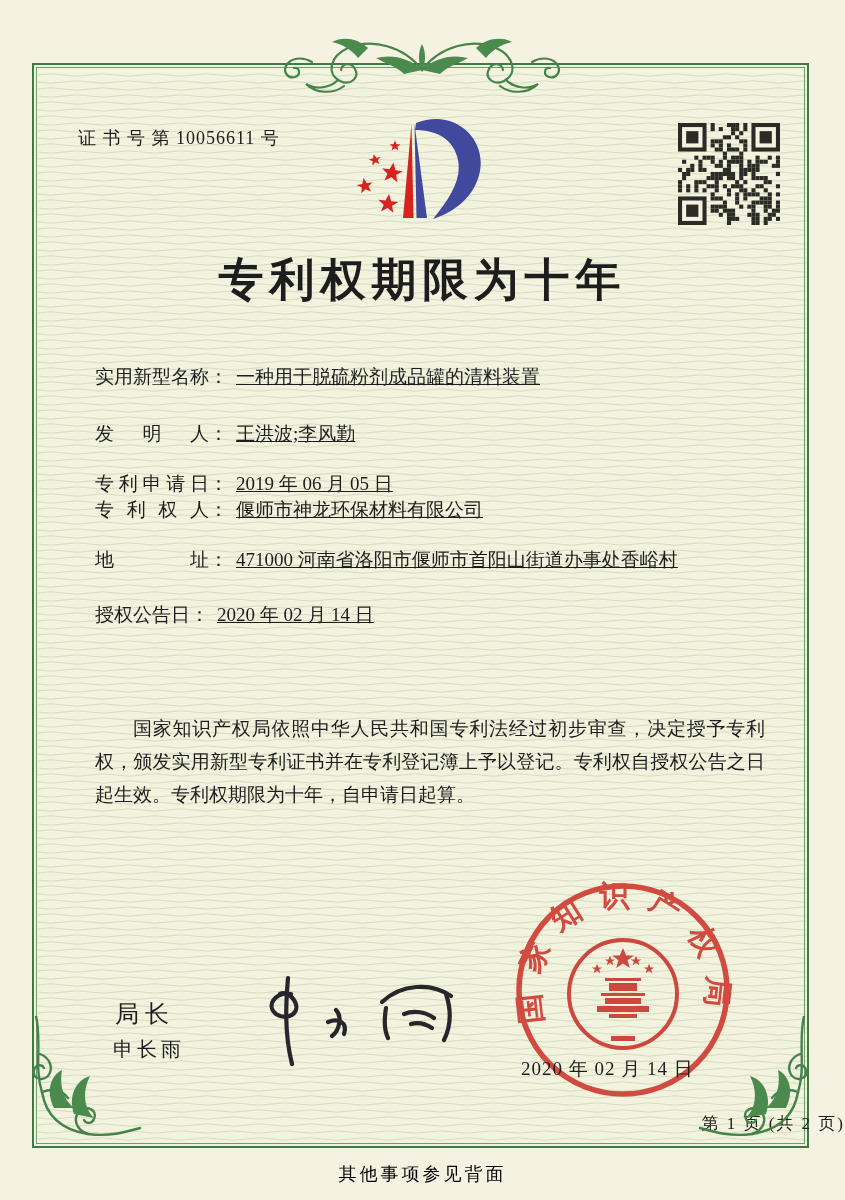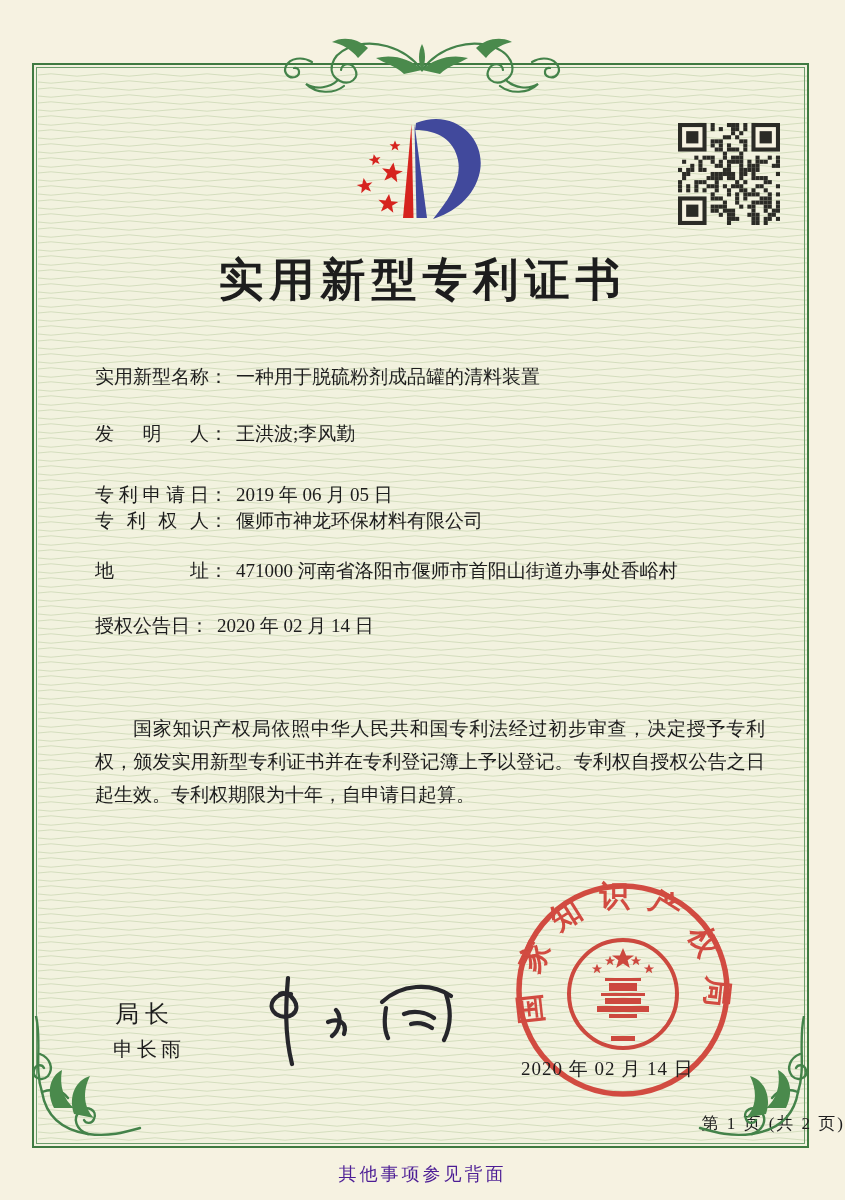--- a/index.html
+++ b/index.html
@@ -24,39 +24,39 @@
   .cert-no{position:absolute;left:78px;top:126px;font-size:18px;letter-spacing:1px;}
   .logo{position:absolute;left:348px;top:110px;}
   .qr{position:absolute;left:678px;top:123px;}
   .title{position:absolute;left:0;right:0;top:250px;text-align:center;
     font-size:45px;font-weight:bold;letter-spacing:6px;}
   .fields{position:absolute;left:95px;top:364px;width:690px;font-size:19px;}
   .frow{line-height:26px;white-space:nowrap;}
   .frow.r1{margin-top:0;}
   .frow.r2{margin-top:31px;}
   .frow.r3{margin-top:24px;}
-  .frow.r4{margin-top:35px;}
+  .frow.r4{margin-top:24px;}
   .frow.r5{}
   .frow.r6{margin-top:24px;}
   .grant-row{margin-top:29px;position:relative;line-height:26px;white-space:nowrap;}
   .field-label{display:inline-block;width:114px;text-align:justify;text-align-last:justify;vertical-align:top;}
   .colon{display:inline-block;}
-  .field-value{margin-left:8px;}
+  .field-value{margin-left:8px;text-decoration:underline;}
   .grant-b{position:absolute;left:352px;top:0;}
   .paras{position:absolute;left:95px;top:712px;width:670px;font-size:19px;
     line-height:33px;text-align:justify;}
   .paras p{margin:0;text-indent:2em;}
   
   .sig-title{position:absolute;left:115px;top:998px;font-size:24px;letter-spacing:6px;}
   .sig-name{position:absolute;left:113px;top:1036px;font-size:20px;letter-spacing:4px;}
   .sig-svg{position:absolute;left:236px;top:972px;}
   .seal{position:absolute;left:513px;top:880px;opacity:.9;}
   .seal-date{position:absolute;left:521px;top:1056px;font-size:19px;letter-spacing:1px;z-index:4;}
   .page-info{position:absolute;left:0;right:0;top:1112px;text-align:right;font-size:17px;letter-spacing:2px;}
-  .back-note{position:absolute;left:0;right:0;top:1162px;text-align:center;font-size:18px;letter-spacing:3px;color:#4c1d95;}
+  .back-note{position:absolute;left:0;right:0;top:1162px;text-align:center;font-size:18px;letter-spacing:3px;color:#000000;}
 </style>
 </head>
 <body>
 
 <div class="page">
 
   <div class="frame">
     <div class="frame-inner"></div>
     <svg class="waves" id="waves" width="769" height="1077">
         <path d="M0 6 q13 -2.4 26 0 t26 0 t26 0 t26 0 t26 0 t26 0 t26 0 t26 0 t26 0 t26 0 t26 0 t26 0 t26 0 t26 0 t26 0 t26 0 t26 0 t26 0 t26 0 t26 0 t26 0 t26 0 t26 0 t26 0 t26 0 t26 0 t26 0 t26 0 t26 0 t26 0" fill="none" stroke="rgba(122,162,94,0.33)" stroke-width="0.8"></path>
@@ -247,20 +247,21 @@
         <path d="M12,38 C22,42 26,52 20,60 C14,66 4,62 6,54 C8,48 14,48 16,52"></path>
         <path d="M14,76 C24,72 34,74 40,82"></path>
       </g>
       <path d="M26,92 C18,76 22,60 34,54 C31,70 36,84 46,92 Z" fill="#4a8a4c"></path>
       <path d="M46,98 C40,80 48,64 62,60 C54,76 56,92 66,102 Z" fill="#4a8a4c"></path>
     </g>
   </svg>
 
   <div class="content">
 
+    <div class="cert-no">证 书 号 第 10056611 号</div>
 
     <svg class="logo" width="140" height="140" viewBox="0 0 140 140">
       <g fill="#d6231e">
         <path transform="translate(47,36) scale(0.55)" d="M0,-10 L2.9,-3.1 10,-3.1 4.2,1.2 6.2,8.1 0,4 -6.2,8.1 -4.2,1.2 -10,-3.1 -2.9,-3.1 Z"></path>
         <path transform="translate(27,50) scale(0.6) rotate(-12)" d="M0,-10 L2.9,-3.1 10,-3.1 4.2,1.2 6.2,8.1 0,4 -6.2,8.1 -4.2,1.2 -10,-3.1 -2.9,-3.1 Z"></path>
         <path transform="translate(44,63) scale(1.05) rotate(8)" d="M0,-10 L2.9,-3.1 10,-3.1 4.2,1.2 6.2,8.1 0,4 -6.2,8.1 -4.2,1.2 -10,-3.1 -2.9,-3.1 Z"></path>
         <path transform="translate(17,76) scale(0.8) rotate(-10)" d="M0,-10 L2.9,-3.1 10,-3.1 4.2,1.2 6.2,8.1 0,4 -6.2,8.1 -4.2,1.2 -10,-3.1 -2.9,-3.1 Z"></path>
         <path transform="translate(40,94) scale(1.0) rotate(6)" d="M0,-10 L2.9,-3.1 10,-3.1 4.2,1.2 6.2,8.1 0,4 -6.2,8.1 -4.2,1.2 -10,-3.1 -2.9,-3.1 Z"></path>
       </g>
       <path d="M63.5,14 L55,108 L65.5,108 Z" fill="#d6231e"></path>
@@ -472,21 +473,21 @@
         <rect x="1" y="1" width="5" height="5" fill="#f6f2e1"></rect>
         <rect x="2" y="2" width="3" height="3" fill="#2b2b26"></rect>
         <rect x="18" y="0" width="7" height="7" fill="#2b2b26"></rect>
         <rect x="19" y="1" width="5" height="5" fill="#f6f2e1"></rect>
         <rect x="20" y="2" width="3" height="3" fill="#2b2b26"></rect>
         <rect x="0" y="18" width="7" height="7" fill="#2b2b26"></rect>
         <rect x="1" y="19" width="5" height="5" fill="#f6f2e1"></rect>
         <rect x="2" y="20" width="3" height="3" fill="#2b2b26"></rect>
       </svg>
 
-    <div class="title">实用新型专利证书</div>
+    <div class="title">专利权期限为十年</div>
 
     <div class="fields">
       <div class="frow r1">
         <span class="field-label">实用新型名称</span><span class="colon">：</span><span class="field-value">一种用于脱硫粉剂成品罐的清料装置</span>
       </div>
       <div class="frow r2">
         <span class="field-label">发明人</span><span class="colon">：</span><span class="field-value">王洪波;李风勤</span>
       </div>
       <div class="frow r4">
         <span class="field-label">专利申请日</span><span class="colon">：</span><span class="field-value">2019 年 06 月 05 日</span>

